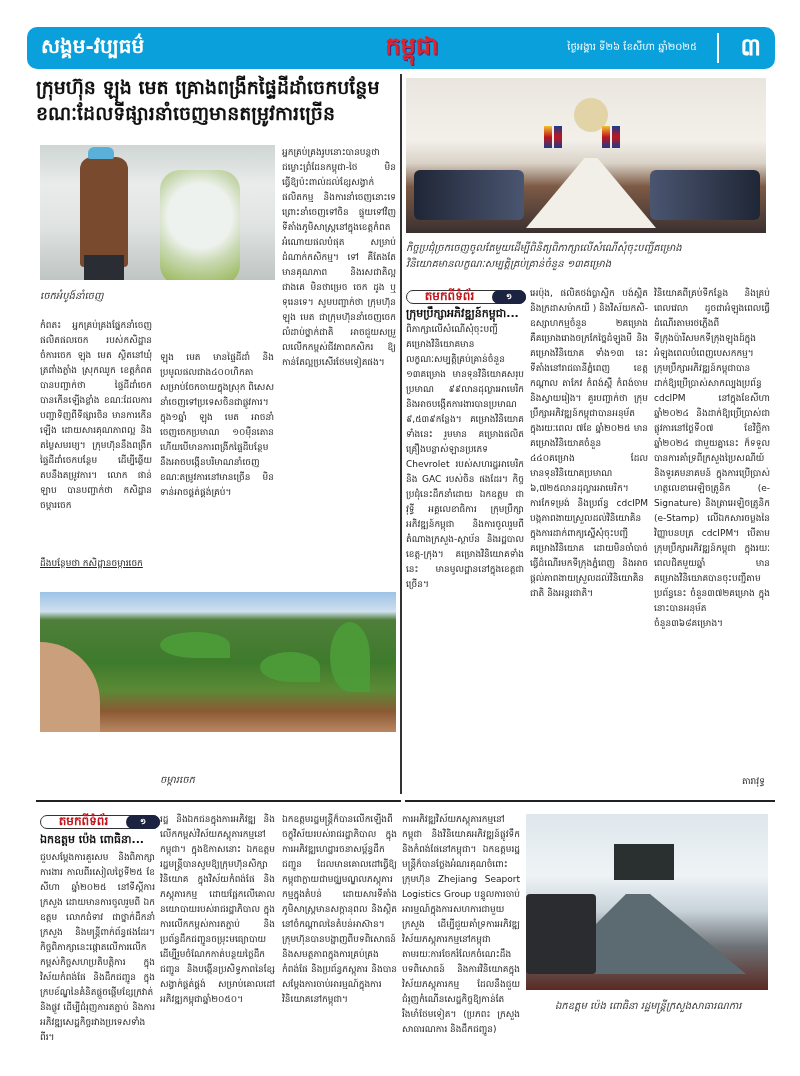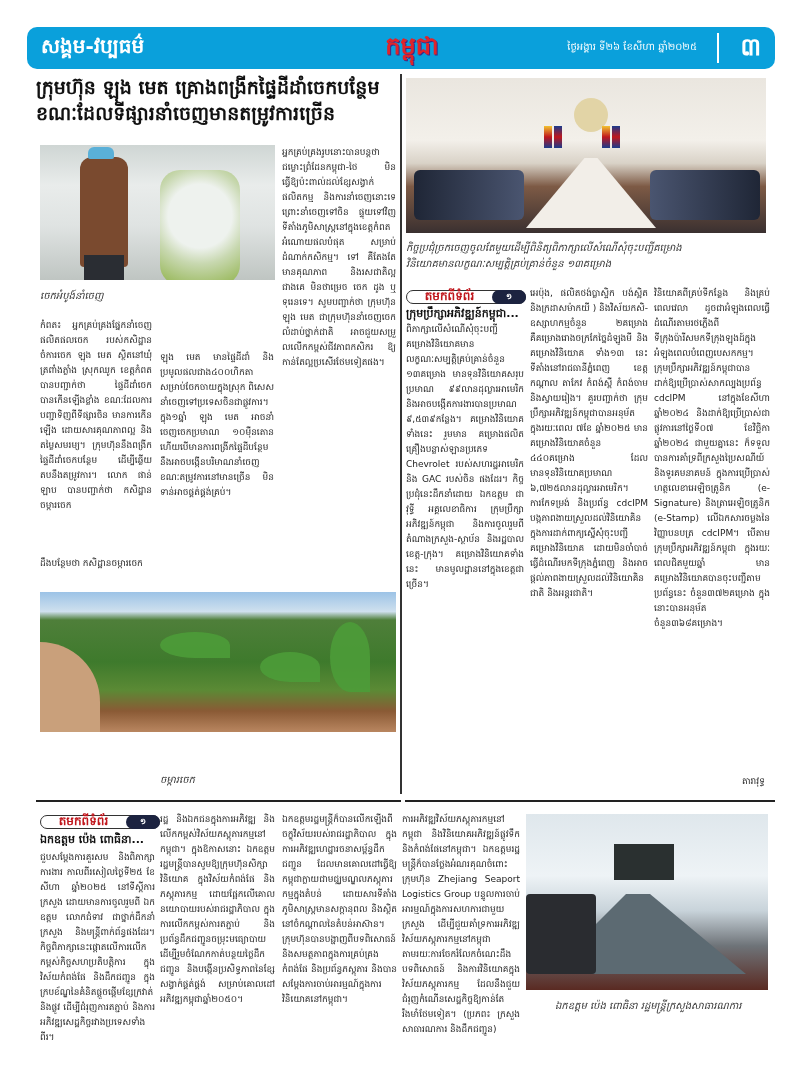--- a/index.html
+++ b/index.html
@@ -64,21 +64,21 @@
 
 <div class="photo banana-pack" style="left:40px;top:145px;width:235px;height:135px;">
   <div class="worker"></div>
   <div class="cap"></div>
   <div class="legs"></div>
   <div class="bunch"></div>
 </div>
 <div class="caption" style="left:40px;top:288px;width:235px;">ចេកអំបូង៍នាំចេញ</div>
 
 <div class="col" style="left:40px;top:318px;width:112px;height:240px;">កំពត៖ អ្នកគ្រប់គ្រងផ្នែកនាំចេញផលិតផលចេក របស់កសិដ្ឋានចំការចេក ឡុង មេត ស្ថិតនៅឃុំត្រពាំងភ្លាំង ស្រុកឈូក ខេត្តកំពត បានបញ្ជាក់ថា ផ្ទៃដីដាំចេក បានកើនឡើងខ្លាំង ខណៈដែលការបញ្ជាទិញពីទីផ្សារចិន មានការកើនឡើង ដោយសារគុណភាពល្អ និងតម្លៃសមរម្យ។ ក្រុមហ៊ុននឹងពង្រីកផ្ទៃដីដាំចេកបន្ថែម ដើម្បីឆ្លើយតបនឹងតម្រូវការ។ លោក ផាន់ ឡាប បានបញ្ជាក់ថា កសិដ្ឋានចម្ការចេក</div>
-<div class="col" style="left:40px;top:556px;width:112px;height:16px;">ដឹងបន្ថែមថា កសិដ្ឋានចម្ការចេក</div>
+<div class="col" style="left:40px;top:556px;width:112px;height:16px;text-decoration:underline;">ដឹងបន្ថែមថា កសិដ្ឋានចម្ការចេក</div>
 <div class="col" style="left:160px;top:318px;width:114px;height:240px;margin-top:32px;">ឡុង មេត មានផ្ទៃដីដាំ និងប្រមូលផលជាង៤០០ហិកតា សម្រាប់ចែកចាយក្នុងស្រុក ពិសេសនាំចេញទៅប្រទេសចិនជាផ្លូវការ។ ក្នុង១ឆ្នាំ ឡុង មេត អាចនាំចេញចេកប្រមាណ ១០ម៉ឺនតោន ហើយបើមានការពង្រីកផ្ទៃដីបន្ថែម នឹងអាចបង្កើនបរិមាណនាំចេញ ខណៈតម្រូវការនៅមានច្រើន មិនទាន់អាចផ្គត់ផ្គង់គ្រប់។</div>
 <div class="col" style="left:282px;top:145px;width:114px;height:405px;">អ្នកគ្រប់គ្រងរូបនោះបានបន្តថា ជម្លោះព្រំដែនកម្ពុជា-ថៃ មិនធ្វើឱ្យប៉ះពាល់ដល់ខ្សែសង្វាក់ផលិតកម្ម និងការនាំចេញនោះទេ ព្រោះនាំចេញទៅចិន ផ្ទុយទៅវិញទីតាំងភូមិសាស្ត្រនៅក្នុងខេត្តកំពត អំណោយផលបំផុត សម្រាប់ដំណាក់កសិកម្ម។ ទៅ គឺតែងតែមានគុណភាព និងរសជាតិល្អជាងគេ មិនថាម្រេច ចេក ដូង ឬទុរេនទេ។ សូមបញ្ជាក់ថា ក្រុមហ៊ុន ឡុង មេត ជាក្រុមហ៊ុននាំចេញចេកលំដាប់ថ្នាក់ជាតិ អាចជួយសម្រួលលើកកម្ពស់ជីវភាពកសិករ ឱ្យកាន់តែល្អប្រសើរថែមទៀតផង។</div>
 <div class="byline" style="left:350px;top:592px;">ប្រាក់ ណាង</div>
 
 <div class="photo plantation" style="left:40px;top:592px;width:356px;height:140px;">
   <div class="leaf" style="left:220px;top:60px;width:60px;height:30px;"></div>
   <div class="leaf" style="left:290px;top:30px;width:40px;height:70px;"></div>
   <div class="leaf" style="left:120px;top:40px;width:70px;height:26px;"></div>
   <div class="road"></div>
 </div>

